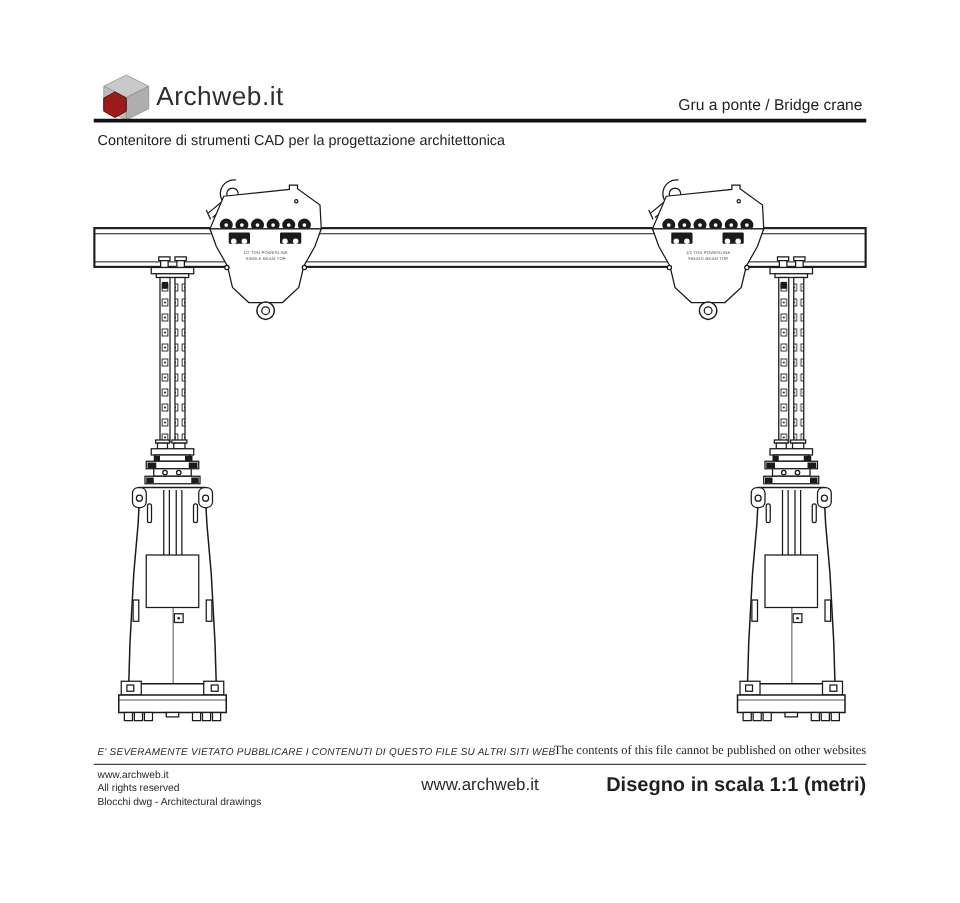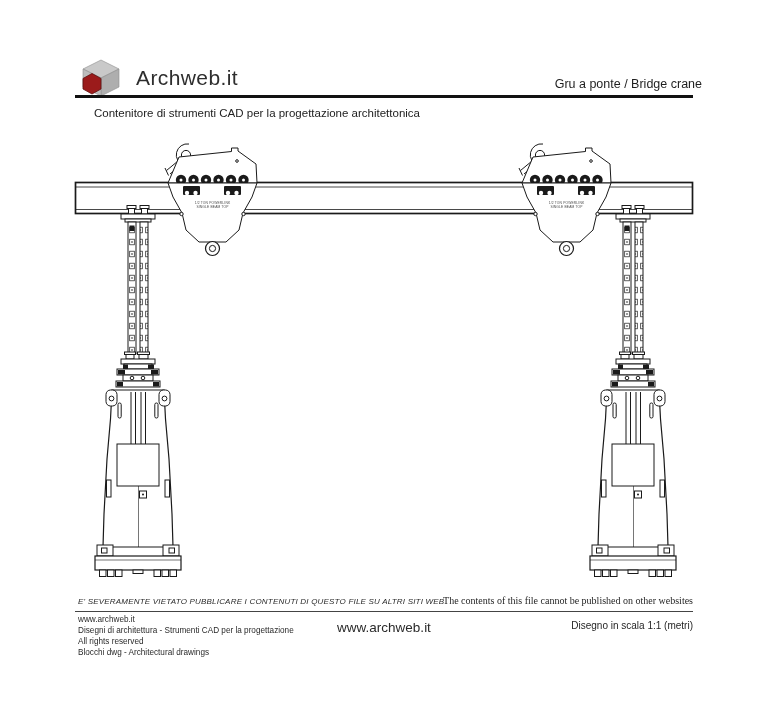--- a/index.html
+++ b/index.html
@@ -1,30 +1,30 @@
 <!DOCTYPE html>
 <html><head>
 <meta charset="utf-8">
 <style>
   html,body{margin:0;padding:0;background:#ffffff;}
   .page{position:relative;width:768px;height:722px;background:#fff;overflow:hidden;
         font-family:"Liberation Sans",sans-serif;color:#1a1a1a;}
   
-  .logo{position:absolute;left:79px;top:58px;display:flex;align-items:center;gap:13px;}
+  .logo{position:absolute;left:79px;top:58px;display:flex;align-items:center;gap:2px;}
   .brand{font-size:21px;color:#2e2e2e;letter-spacing:.4px;}
-  .doc-title{position:absolute;right:66px;top:77px;font-size:12.5px;color:#1f1f1f;}
+  .doc-title{position:absolute;right:78px;top:77px;font-size:12.5px;color:#1f1f1f;}
   .header-rule{position:absolute;left:75px;width:618px;top:95px;height:3px;background:#111;}
-  .subtitle{position:absolute;left:78px;top:107px;font-size:11.5px;color:#222;margin-left:16px;}
+  .subtitle{position:absolute;left:78px;top:107px;font-size:11.5px;color:#222;}
   
   .disclaimer-it{position:absolute;left:78px;top:597px;font-size:8px;letter-spacing:.2px;color:#2a2a2a;font-style:italic;}
   .disclaimer-en{position:absolute;right:75px;top:595px;font-size:10px;color:#1f1f1f;font-family:Liberation Serif, serif;}
   .footer-rule{position:absolute;left:75px;width:618px;top:611px;height:1px;background:#444;}
   .footer-left{position:absolute;left:78px;top:614px;font-size:8.2px;line-height:11px;color:#2a2a2a;}
   .footer-center{position:absolute;left:0;width:768px;top:620px;text-align:center;font-size:13.5px;color:#2a2a2a;}
-  .footer-right{position:absolute;right:75px;top:620px;font-size:10px;color:#1f1f1f;}
+  .footer-right{position:absolute;right:75px;top:620px;font-size:16px;color:#1f1f1f;font-weight:bold;}
   
   svg.drawing{position:absolute;left:0;top:0;}
   svg .o{fill:#fff;stroke:#1a1a1a;stroke-width:1;}
   svg .o2{fill:#fff;stroke:#1a1a1a;stroke-width:1.2;}
   svg .dk{fill:#1a1a1a;stroke:none;}
   svg .nl{fill:none;stroke:#1a1a1a;stroke-width:1;}
   svg .thin{stroke:#1a1a1a;stroke-width:.6;}
   svg text.tiny{font-family:"Liberation Sans",sans-serif;font-size:3.3px;fill:#4a4a4a;
                 text-anchor:middle;letter-spacing:.15px;}
 </style>
@@ -188,20 +188,19 @@
   </div>
   <div class="doc-title">Gru a ponte  /  Bridge crane</div>
   <div class="header-rule"></div>
   <div class="subtitle">Contenitore di strumenti CAD per la progettazione architettonica</div>
 
   <div class="disclaimer-it">E' SEVERAMENTE VIETATO PUBBLICARE I CONTENUTI DI QUESTO FILE SU ALTRI SITI WEB</div>
   <div class="disclaimer-en">The contents of this file cannot be published on other websites</div>
   <div class="footer-rule"></div>
   <div class="footer-left">
     <div>www.archweb.it</div>
-    <div>Disegni di architettura - Strumenti CAD  per la progettazione</div>
     <div>All rights reserved</div>
     <div>Blocchi dwg - Architectural drawings</div>
   </div>
   <div class="footer-center">www.archweb.it</div>
   <div class="footer-right">Disegno in scala 1:1 (metri)</div>
 
 </div>
 
 </body></html>

